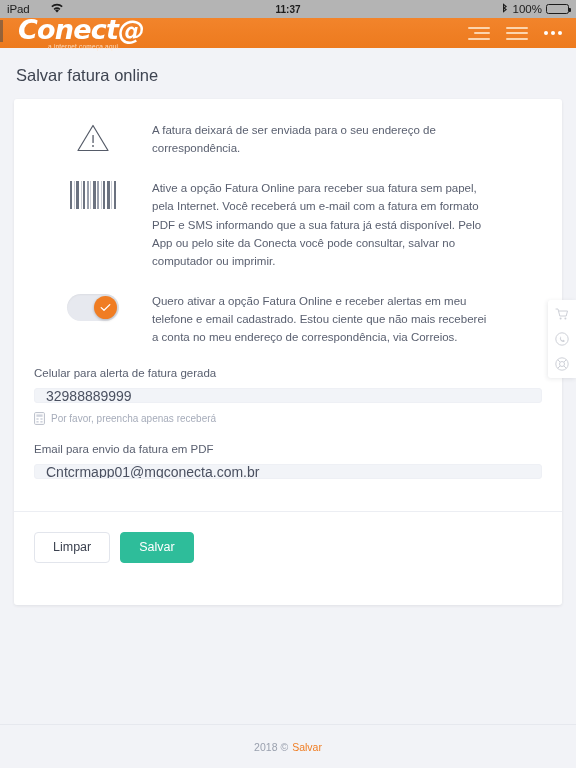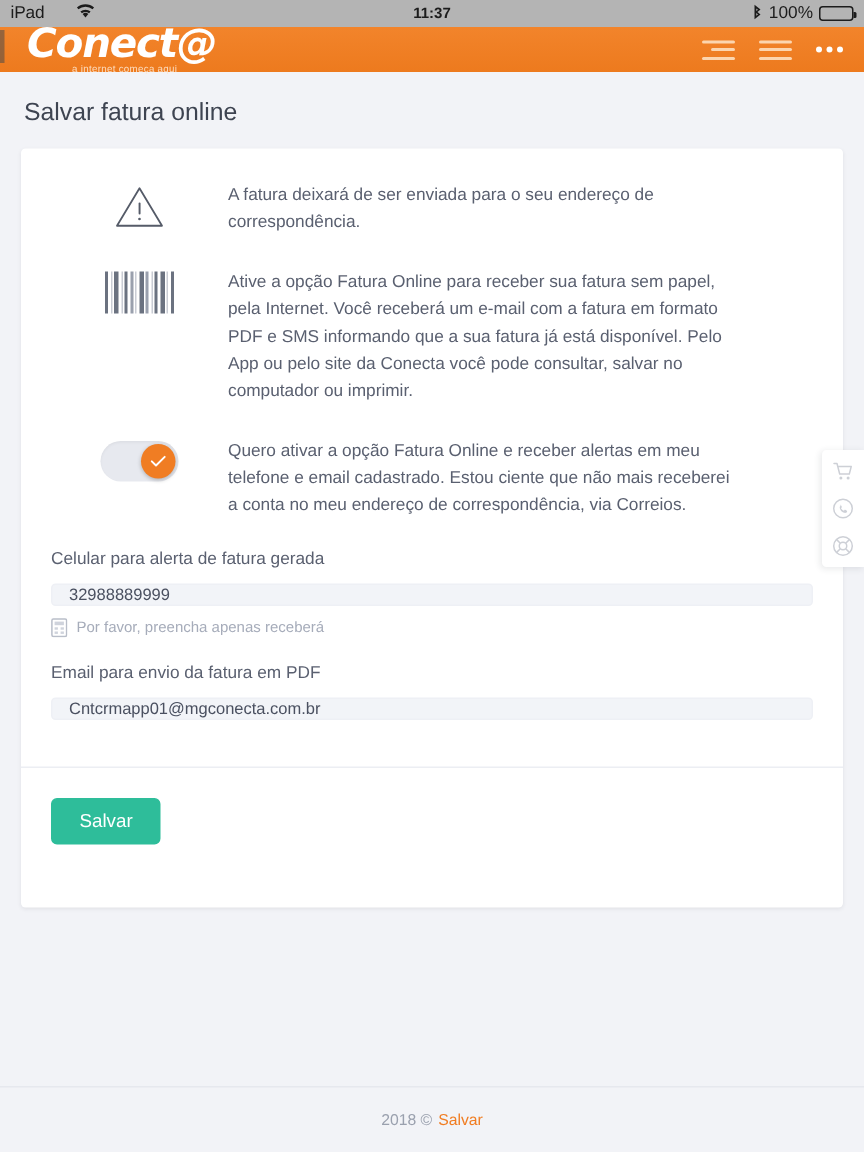--- a/index.html
+++ b/index.html
@@ -187,21 +187,21 @@
     color: #5a6070;
     margin-bottom: 8px;
   }
   .field-input {
     width: 100%;
     background: #f2f4f8;
     border: 1px solid #eef0f5;
     border-radius: 3px;
     height: 15px;
     padding: 0 11px;
-    font-size: 11px;
+    font-size: 14px;
     color: #4a5060;
     font-family: "Liberation Sans", sans-serif;
     outline: none;
   }
   .field-hint {
     display: flex;
     align-items: center;
     gap: 6px;
     margin-top: 7px;
     font-size: 10px;
@@ -395,20 +395,21 @@
     <div class="field">
       <div class="field-label">Email para envio da fatura em PDF</div>
       <input class="field-input" type="text" value="Cntcrmapp01@mgconecta.com.br" style="">
     </div>
 
   </div>
 
   <div class="card-divider"></div>
 
   <div class="card-footer">
+    <button class="btn btn-clear">Limpar</button>
     <button class="btn btn-save">Salvar</button>
   </div>
 </div>
 
 <div class="side-widget">
   <span class="sw-item">
     <svg width="14" height="14" viewBox="0 0 14 14">
       <path d="M1 2h2l1.8 7h6.4l1.3-5H4.2" fill="none" stroke="#8a90a0" stroke-width="1" stroke-linecap="round" stroke-linejoin="round"></path>
       <circle cx="5.6" cy="11.6" r="1" fill="#8a90a0"></circle>
       <circle cx="10.4" cy="11.6" r="1" fill="#8a90a0"></circle>

